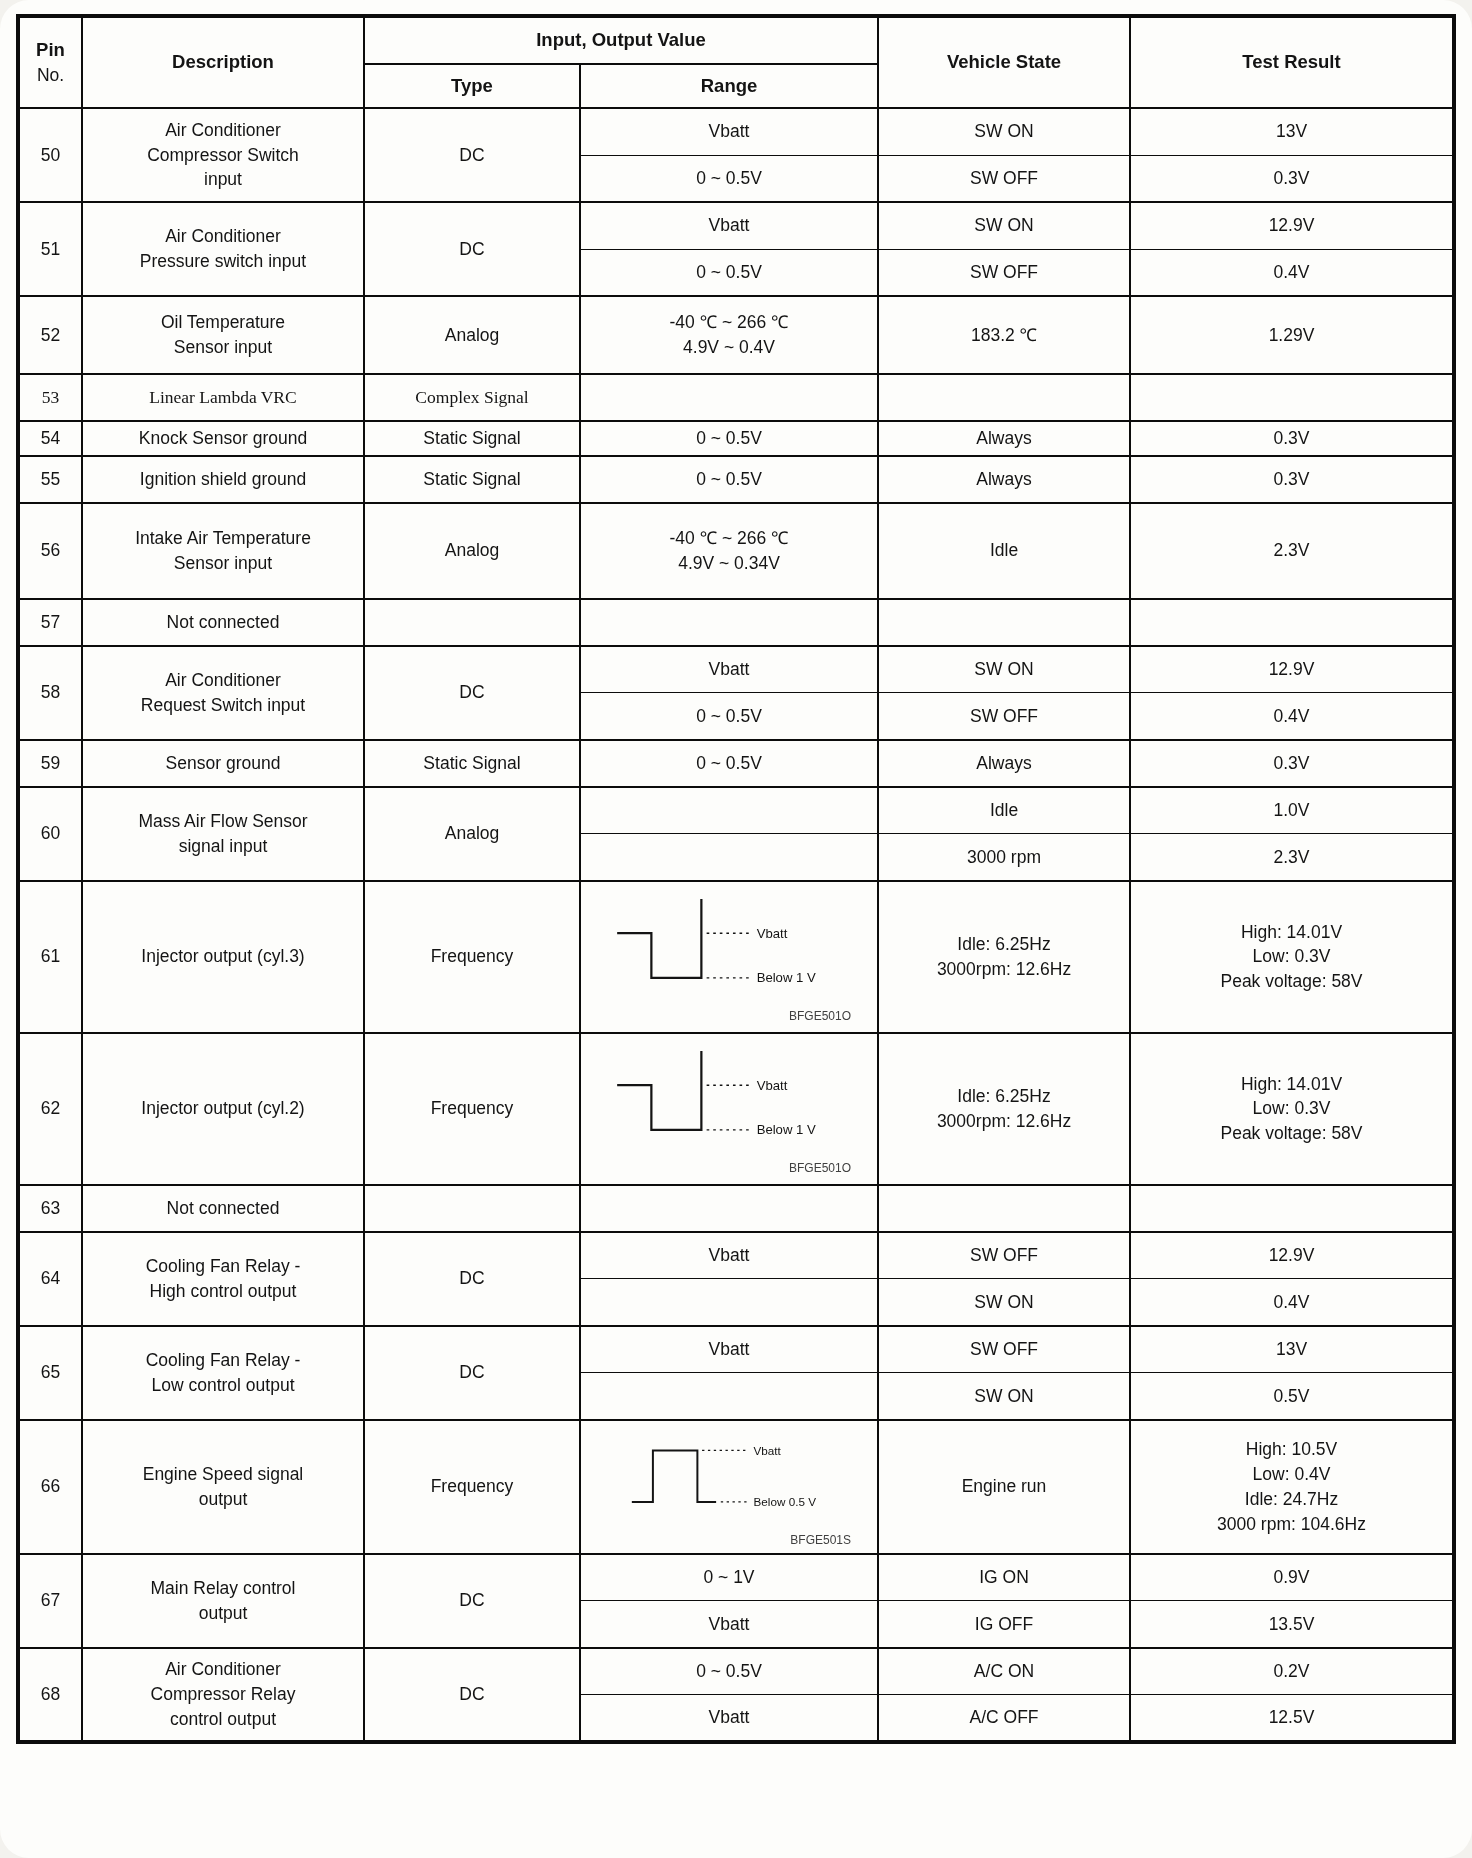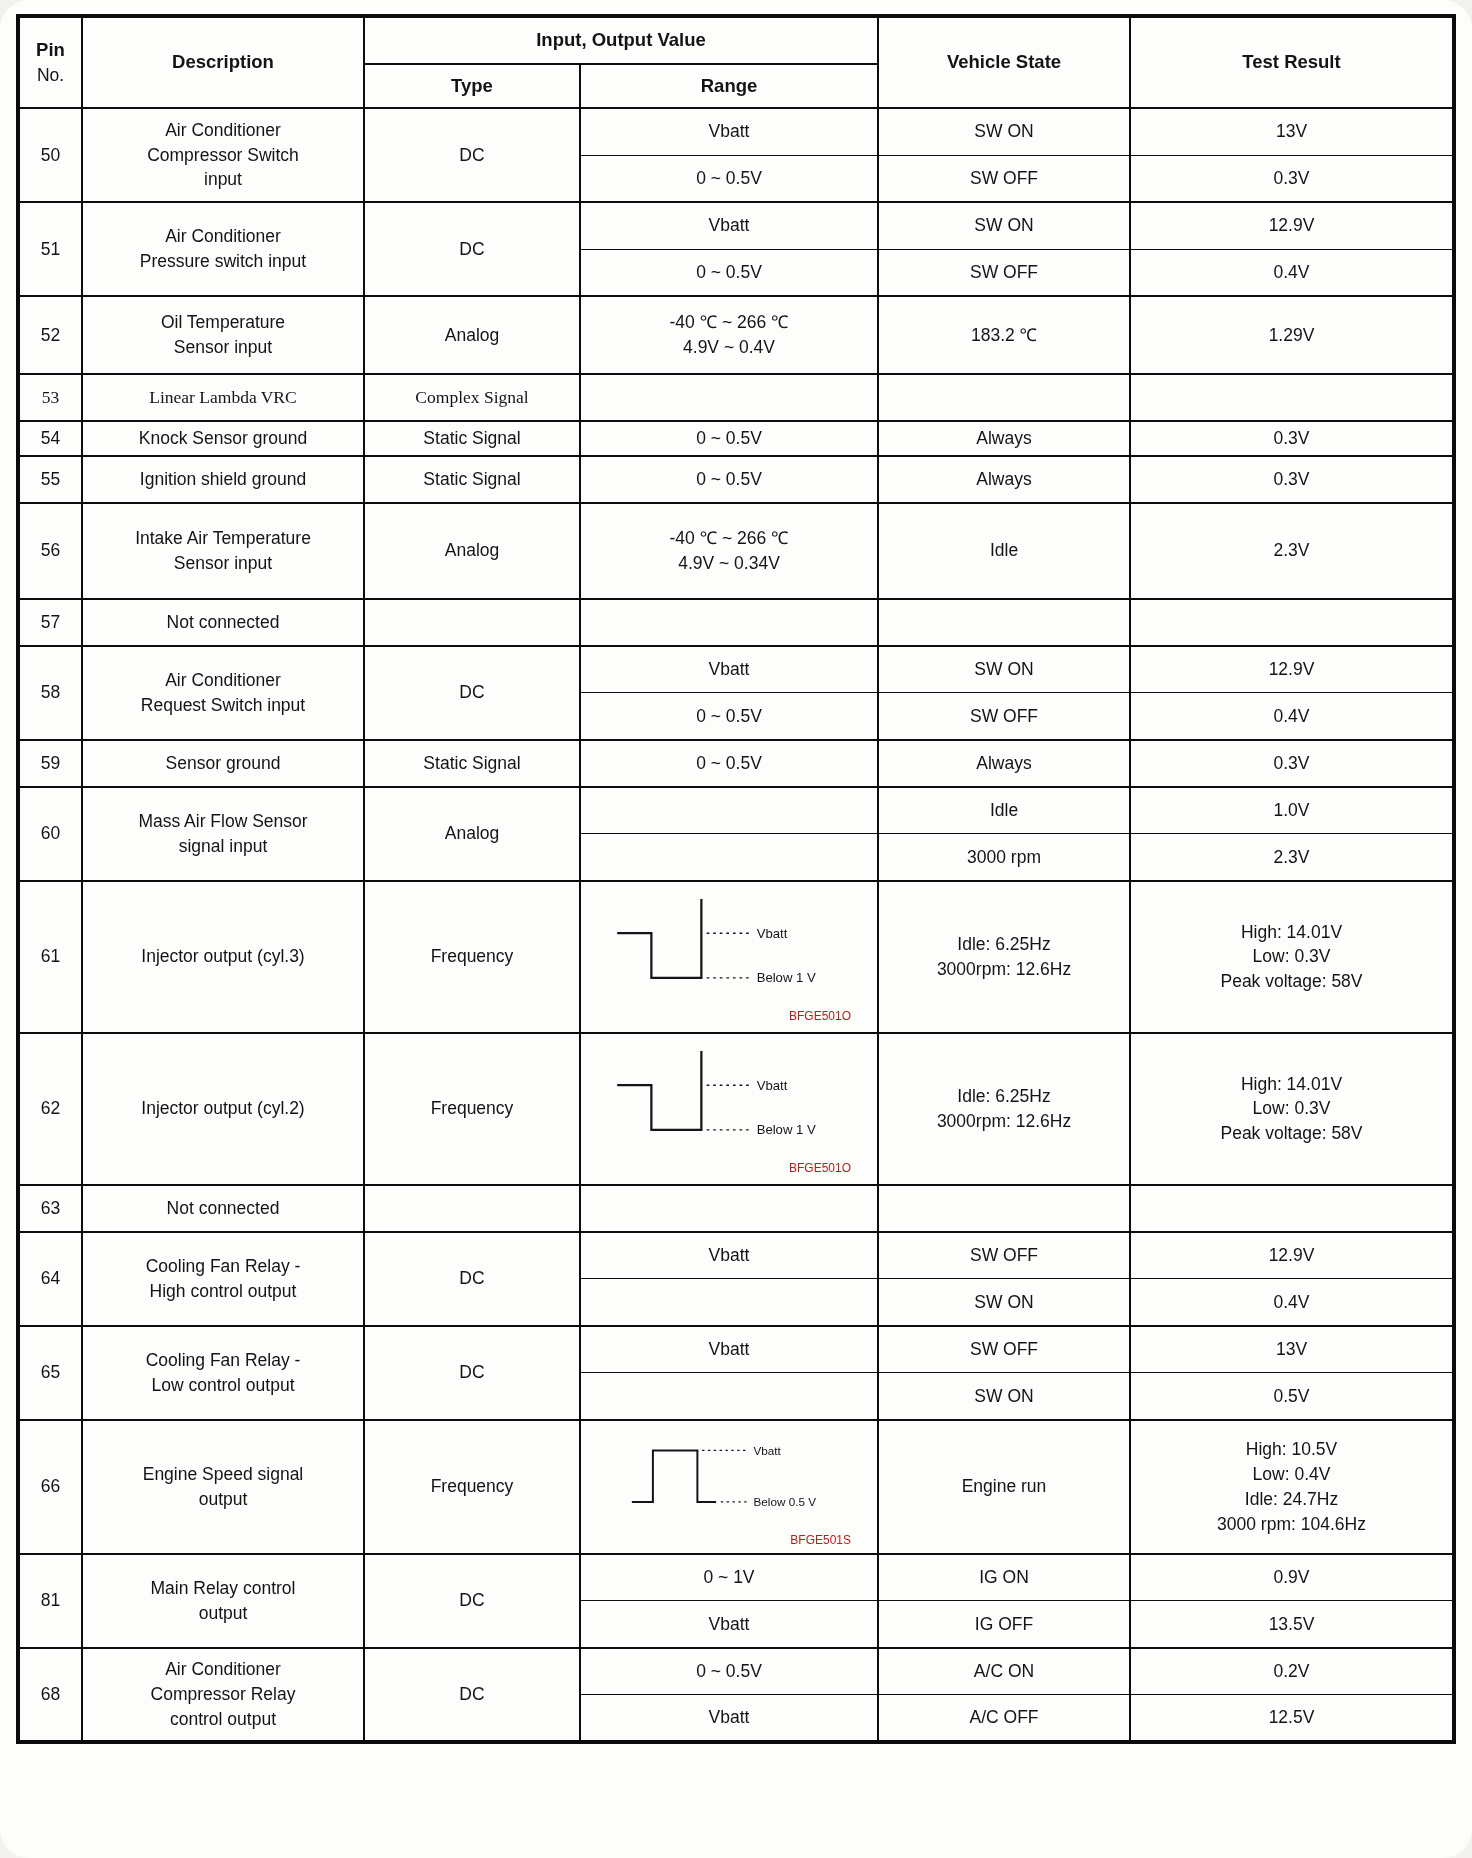--- a/index.html
+++ b/index.html
@@ -51,21 +51,21 @@
   .wave-svg-down { width: 250px; height: 108px; display: inline-block; }
   .wave-svg-up   { width: 224px; height: 96px;  display: inline-block; }
   .wave-line  { fill: none; stroke: #141414; stroke-width: 1.7; }
   .wave-dash  { stroke: #141414; stroke-width: 1.1; stroke-dasharray: 2 3; }
   .wave-label { font-size: 10px; fill: #141414; font-family: "Liberation Sans", sans-serif; }
   .wave-caption {
     font-size: 12px;
     text-align: right;
     padding-right: 22px;
     margin-top: 2px;
-    color: #b91c1c;
+    color: #404040;
   }
   col.col-pin    { width: 64px; }
   col.col-desc   { width: 282px; }
   col.col-type   { width: 216px; }
   col.col-range  { width: 298px; }
   col.col-state  { width: 252px; }
 </style>
 </head>
 <body>
 
@@ -500,21 +500,21 @@
           </td>
           <td class="result-cell">
             <div class="cell-line">High: 10.5V</div>
             <div class="cell-line">Low: 0.4V</div>
             <div class="cell-line">Idle: 24.7Hz</div>
             <div class="cell-line">3000 rpm: 104.6Hz</div>
           </td>
         </tr>
         <tr class="row-start" style="height: 47px;">
           <td class="pin-cell" rowspan="2">
-            <div class="cell-line">81</div>
+            <div class="cell-line">67</div>
           </td>
           <td class="desc-cell" rowspan="2">
             <div class="cell-line">Main Relay control</div>
             <div class="cell-line">output</div>
           </td>
           <td class="type-cell" rowspan="2">
             <div class="cell-line">DC</div>
           </td>
           <td class="range-cell">
             <div class="cell-line">0 ~ 1V</div>

